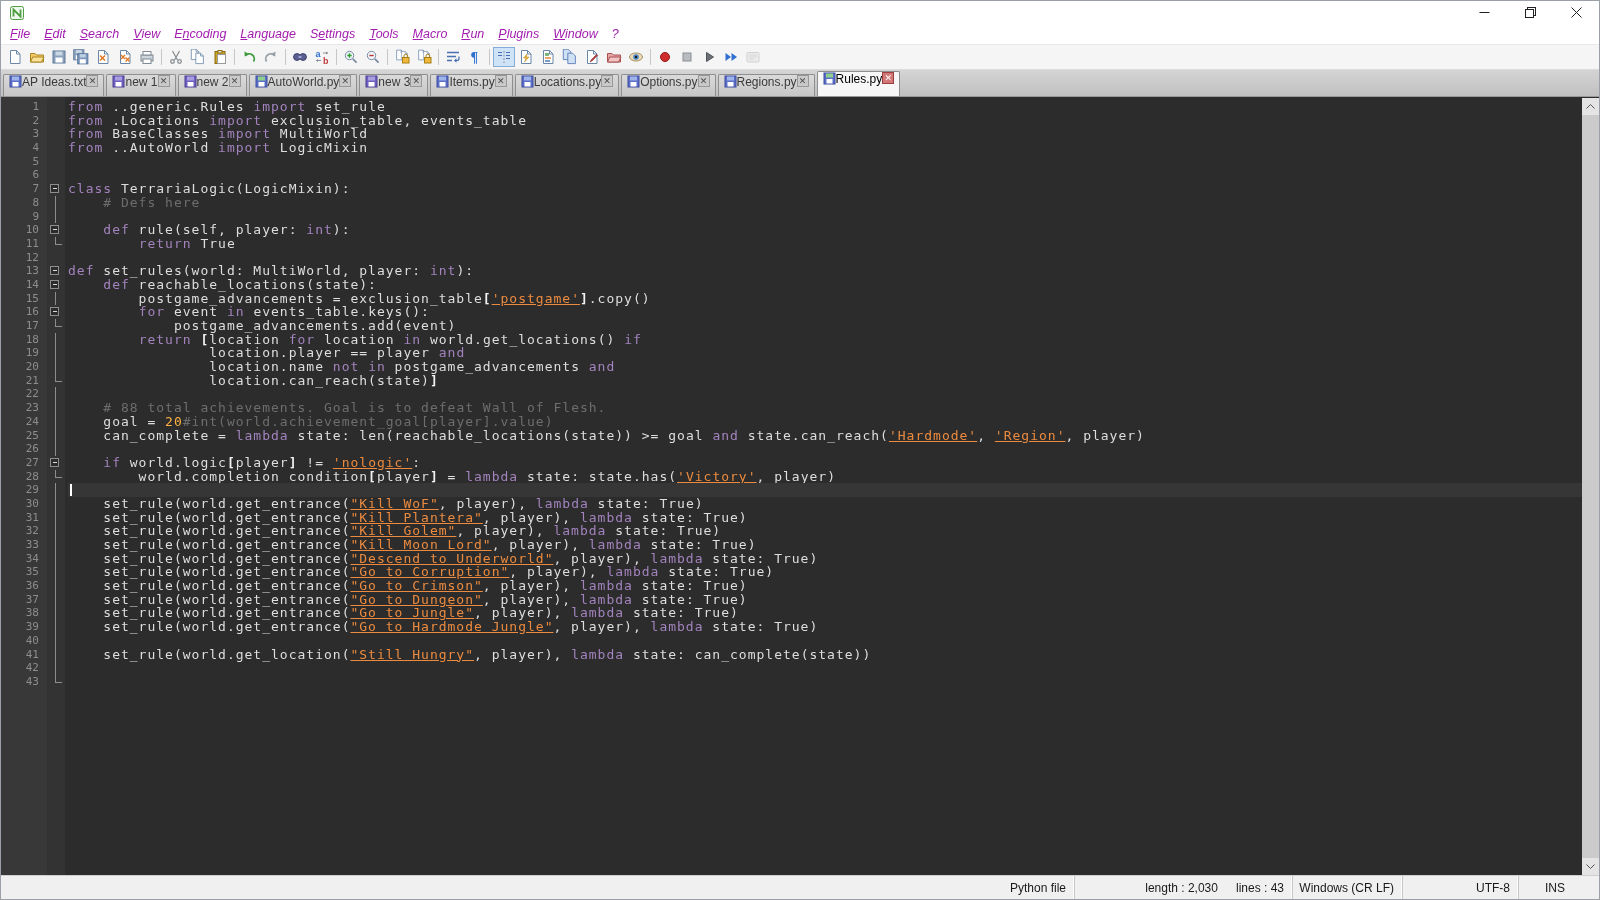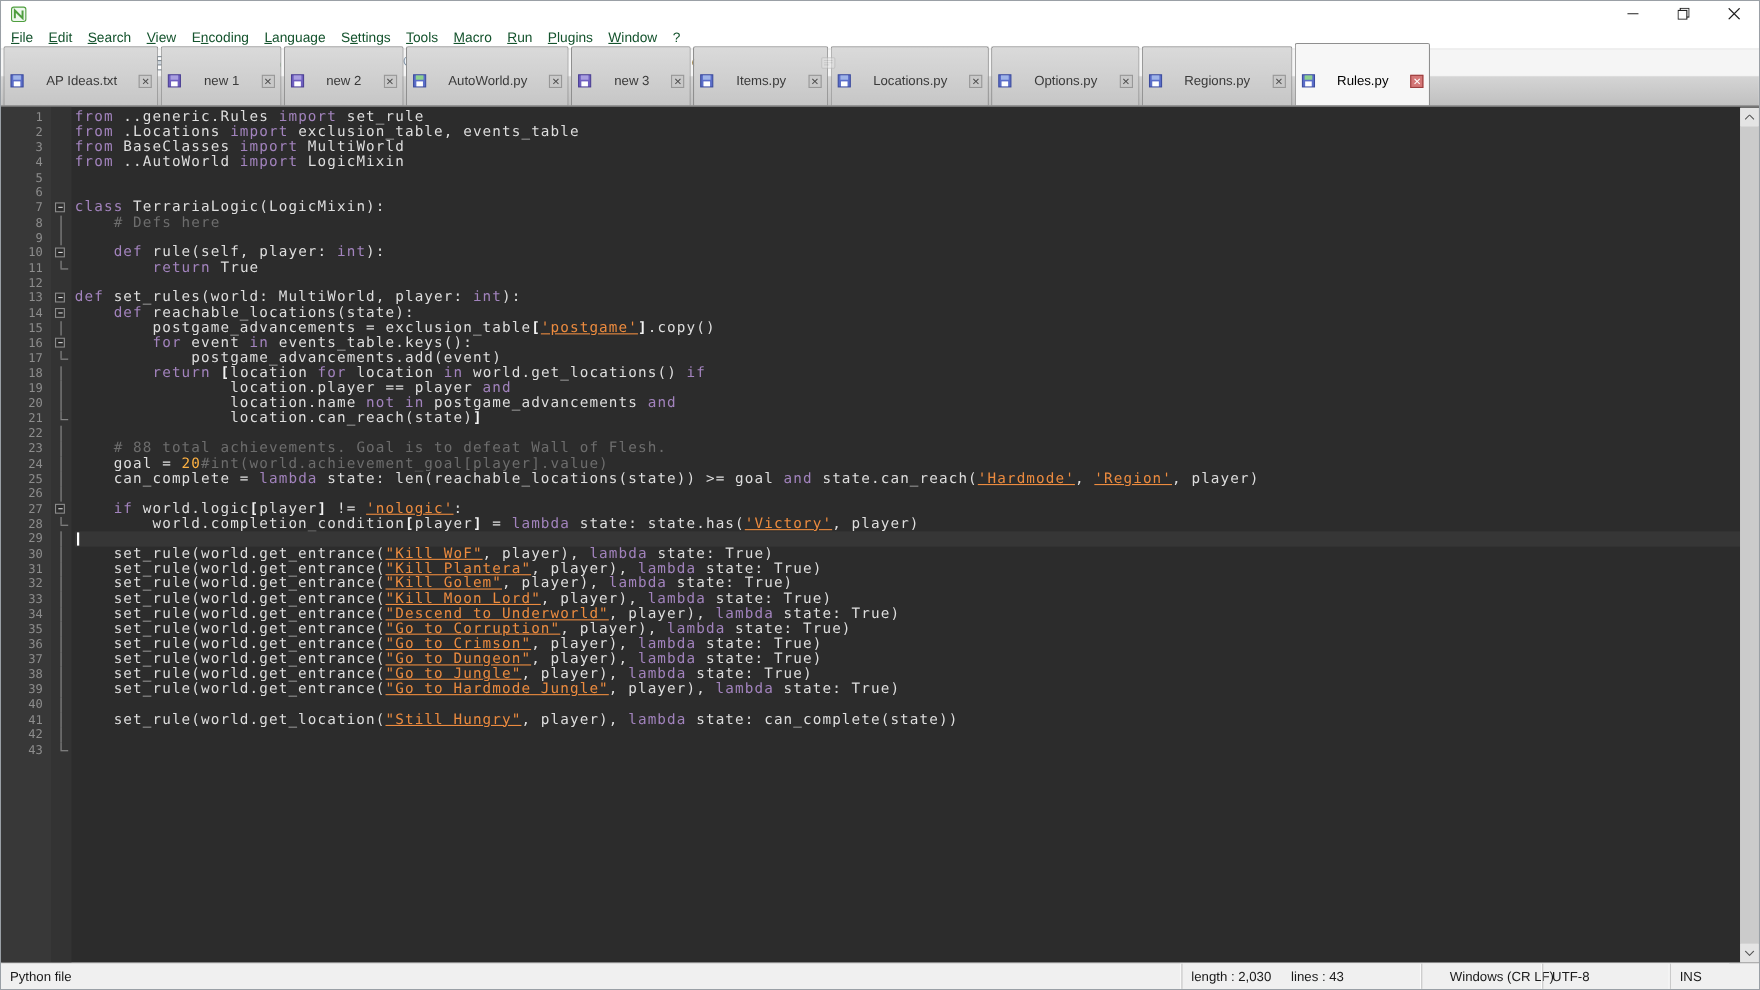--- a/index.html
+++ b/index.html
@@ -7,33 +7,33 @@
   .window{position:absolute;inset:0;border:1px solid #9aa0a6;box-sizing:border-box;
     display:flex;flex-direction:column;background:#fff;}
   
   .titlebar{height:23px;display:flex;align-items:center;background:var(--c-titlebar_bg,#fff);flex:0 0 auto;}
   .app-icon{margin:0 6px 0 8px;display:flex;}
   .title-text{font-size:12px;color:#111;white-space:nowrap;}
   .win-controls{margin-left:auto;display:flex;height:100%;}
   .win-btn{width:46px;display:flex;align-items:center;justify-content:center;}
   
   .menubar{height:20px;display:flex;align-items:center;background:#fff;padding-left:2px;flex:0 0 auto;}
-  .menu-item{padding:2px 7px 3px 7px;font-size:12.5px;color:#14532d;white-space:pre;}
+  .menu-item{padding:2px 7px 3px 7px;font-size:12.5px;color:#a21caf;white-space:pre;font-style:italic;}
   .menu-item u{text-decoration:underline;}
   
   .toolbar{height:24px;background:#f5f5f5;border-top:1px solid #e8e8e8;border-bottom:1px solid #dcdcdc;
     display:flex;align-items:center;padding-left:3px;flex:0 0 auto;}
   .tb-btn{width:22px;height:20px;display:flex;align-items:center;justify-content:center;border:1px solid transparent;box-sizing:border-box;}
   .tb-btn.pressed{background:var(--c-accent_pressed,#cfe3f7);border:1px solid #84add8;}
   .tb-btn.disabled{opacity:.55;}
   .tb-sep{width:1px;height:16px;background:#c7c7c7;margin:0 3px;flex:0 0 auto;}
   
   .tabbar{height:26px;background:linear-gradient(#d4d4d4,#c0c0c0);display:flex;align-items:flex-end;
     padding-left:2px;flex:0 0 auto;}
-  .tab{height:21px;display:flex;align-items:flex-end;gap:20px;padding:16px 5px;margin-right:2px;
+  .tab{height:21px;display:flex;align-items:flex-start;gap:0;padding:0 5px;margin-right:2px;
     background:linear-gradient(#dadada,#c6c6c6);border:1px solid #8f8f8f;border-bottom:none;
     border-radius:2px 2px 0 0;font-size:12px;color:#3a3a3a;white-space:nowrap;}
   .tab.active{height:24px;background:var(--c-tab_active_bg,#f7f7f7);color:#000;}
   .tab-close{width:12px;height:12px;display:flex;align-items:center;justify-content:center;
     background:#c9c9c9;border:1px solid #989898;font-size:9px;line-height:1;color:#4c4c4c;box-sizing:border-box;}
   .tab.active .tab-close{background:#d47777;border-color:#9c3f3f;color:#fff;}
   
   .editor{flex:1 1 auto;position:relative;display:flex;background:var(--c-editor_bg,#2c2c2c);
     border-top:1px solid #989898;overflow:hidden;}
   .gutter{width:46px;flex:0 0 auto;background:var(--c-gutter_bg,#383838);color:var(--c-line_number,#8d8d8d);
@@ -62,21 +62,21 @@
   .tk-pln{color:var(--c-text,#dedede);}
   
   .vscroll{position:absolute;top:1px;right:0;bottom:0;width:17px;background:#e4e4e4;}
   .sb-btn{position:absolute;left:0;width:17px;height:17px;display:flex;align-items:center;justify-content:center;background:#e4e4e4;}
   .sb-up{top:0;} .sb-down{bottom:0;}
   .sb-thumb{position:absolute;left:0;right:0;top:17px;bottom:17px;background:#cbcbcb;}
   
   .statusbar{height:23px;flex:0 0 auto;background:var(--c-statusbar_bg,#f0f0f0);border-top:1px solid #cfcfcf;
     display:flex;align-items:center;font-size:12px;color:#1a1a1a;}
   .sb-seg{height:100%;display:flex;align-items:center;padding:0 8px;box-sizing:border-box;
-    border-left:1px solid #c6c6c6;box-shadow:-1px 0 0 #fdfdfd;white-space:nowrap;}
+    border-left:1px solid #c6c6c6;box-shadow:-1px 0 0 #fdfdfd;white-space:nowrap;justify-content:flex-end;}
   .sb-seg:first-child{border-left:none;box-shadow:none;flex:1 1 auto;}
   .sb-gap{display:inline-block;width:18px;}
   .sb-gap-sm{display:inline-block;width:14px;}
 </style>
 </head>
 <body>
 
 <div class="window">
 
   <div class="titlebar">

